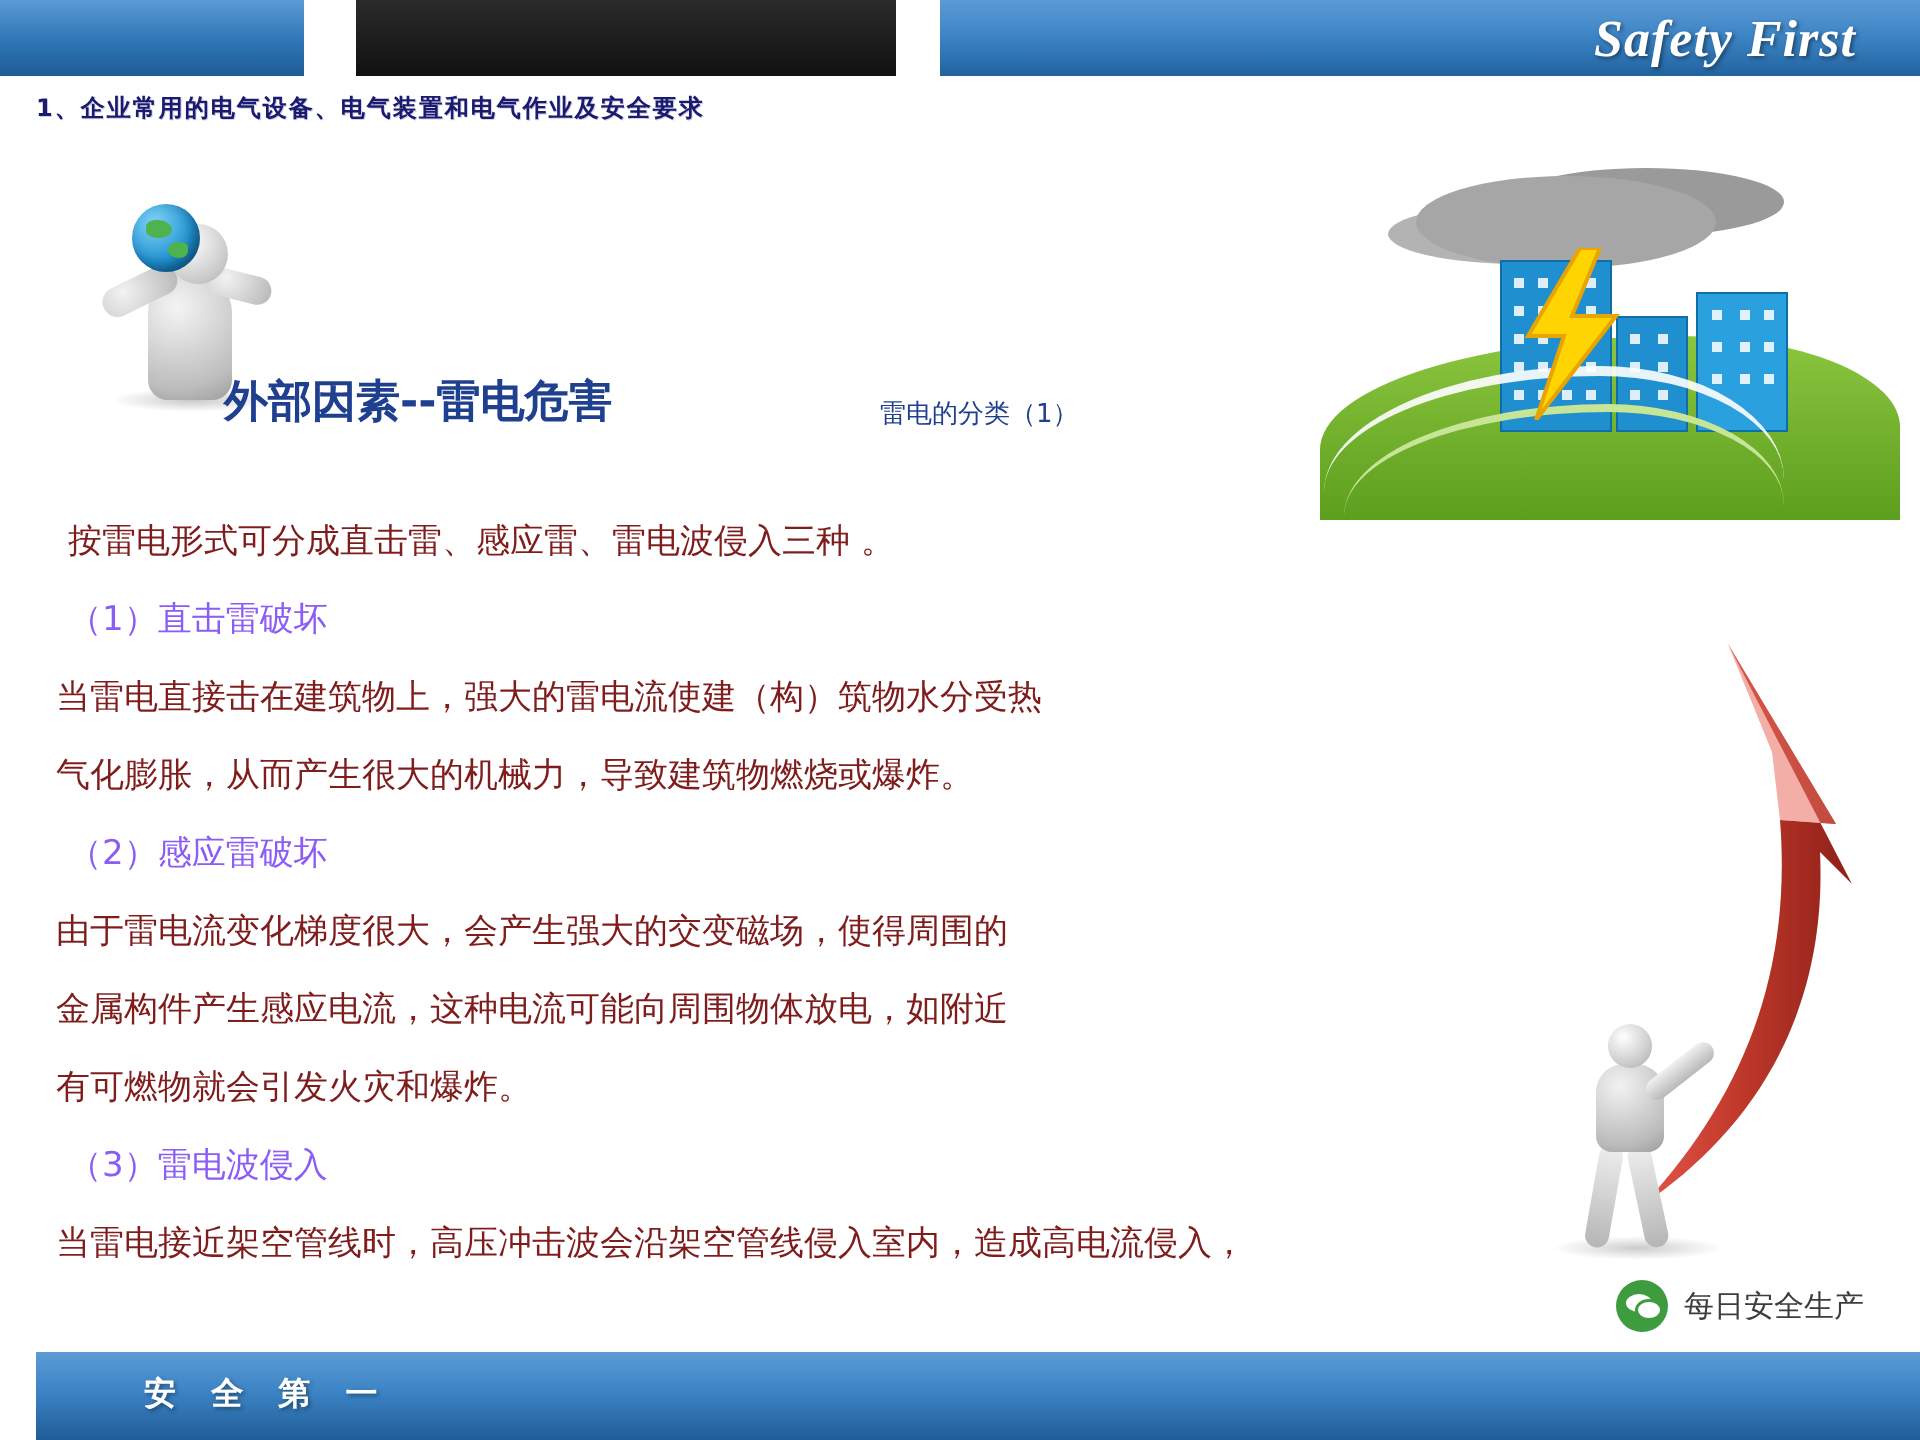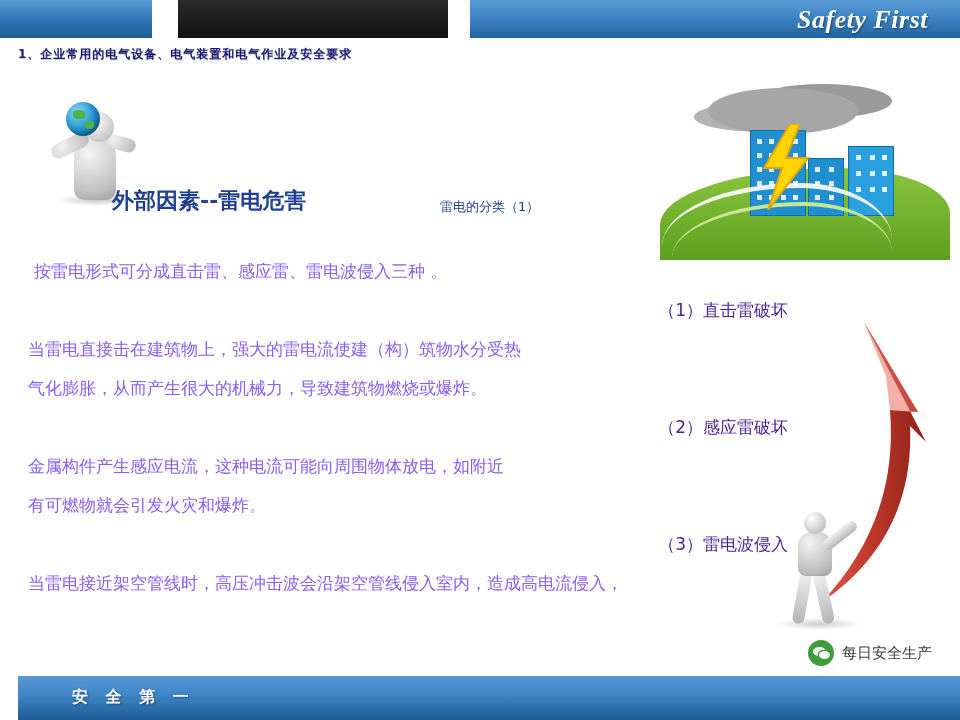--- a/index.html
+++ b/index.html
@@ -102,27 +102,26 @@
   
   .body-block {
     position: absolute;
     top: 252px;
     left: 28px;
     width: 760px;
   }
   .body-line {
     font-size: 17px;
     line-height: 39px;
-    color: #8b5cf6;
+    color: #7f1d1d;
     font-family: "DejaVu Sans", sans-serif;
     white-space: nowrap;
   }
   .body-line.blue {
-    color: #4c1d95;
-    text-align: right;
+    color: #8b5cf6;
   }
   .body-line.indent {
     padding-left: 6px;
   }
 
   
   .bottombar {
     position: absolute;
     left: 0;
     bottom: 0;
@@ -457,20 +456,21 @@
 
   <div class="subtitle-left">外部因素--雷电危害</div>
   <div class="subtitle-right">雷电的分类（1）</div>
 
   <div class="body-block">
     <div class="body-line indent">按雷电形式可分成直击雷、感应雷、雷电波侵入三种 。</div>
     <div class="body-line blue indent">（1）直击雷破坏</div>
     <div class="body-line">当雷电直接击在建筑物上，强大的雷电流使建（构）筑物水分受热</div>
     <div class="body-line">气化膨胀，从而产生很大的机械力，导致建筑物燃烧或爆炸。</div>
     <div class="body-line blue indent">（2）感应雷破坏</div>
+    <div class="body-line">由于雷电流变化梯度很大，会产生强大的交变磁场，使得周围的</div>
     <div class="body-line">金属构件产生感应电流，这种电流可能向周围物体放电，如附近</div>
     <div class="body-line">有可燃物就会引发火灾和爆炸。</div>
     <div class="body-line blue indent">（3）雷电波侵入</div>
     <div class="body-line">当雷电接近架空管线时，高压冲击波会沿架空管线侵入室内，造成高电流侵入，</div>
   </div>
 
   <div class="arrow-man">
     <svg class="am-arrow" viewBox="0 0 160 310">
       <defs>
         <linearGradient id="redgrad" x1="0" y1="0" x2="1" y2="0">

